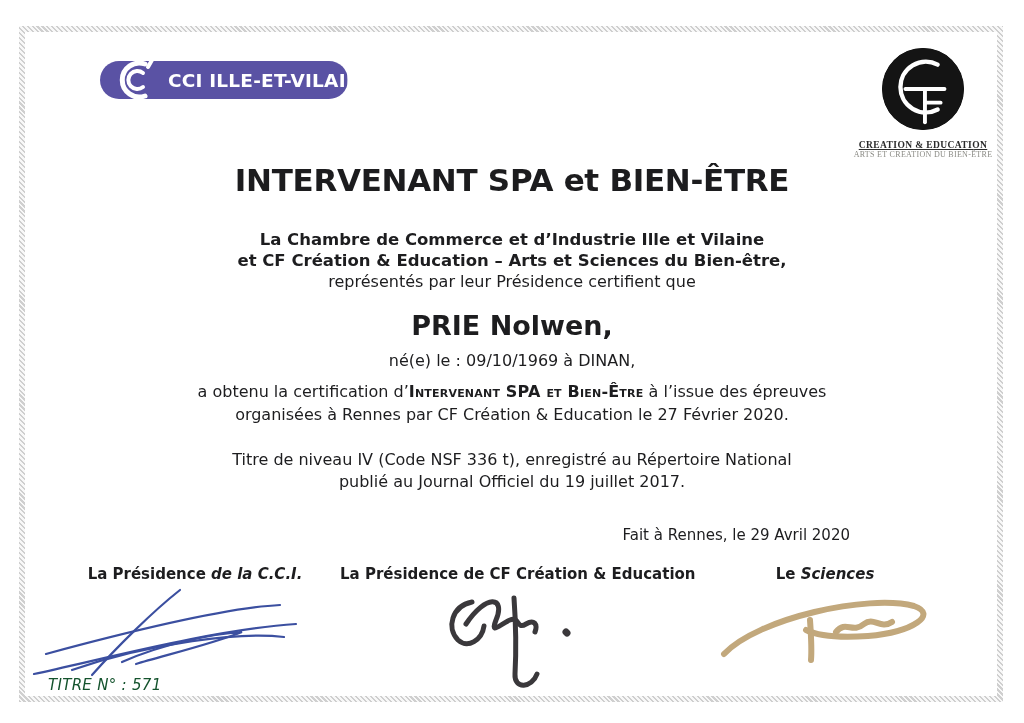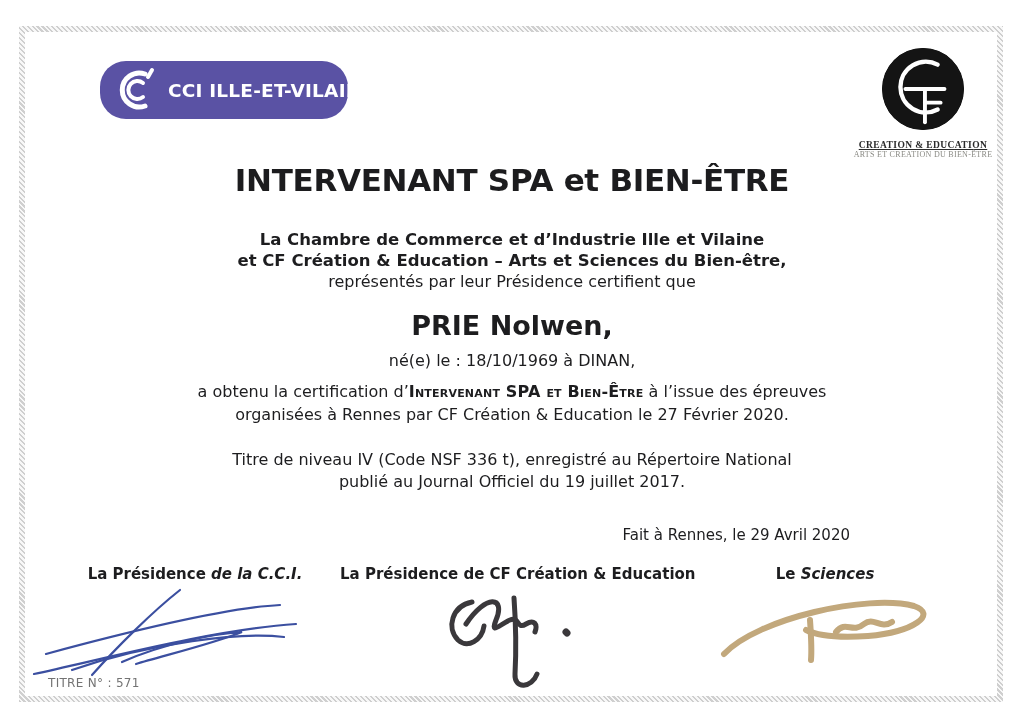--- a/index.html
+++ b/index.html
@@ -11,21 +11,21 @@
   .frame{
     position:absolute;left:19px;top:26px;right:21px;bottom:21px;
     border:6px solid #e4e4e4;
     border-image:repeating-linear-gradient(45deg,#cfcfcf 0,#cfcfcf 1.5px,#f8f8f8 1.5px,#f8f8f8 3.5px) 6;
     pointer-events:none;
   }
   .abs{position:absolute;}
   .center{left:0;right:0;text-align:center;}
   
   .cci-badge{
-    left:100px;top:61px;height:58px;width:248px;border-radius:26px;
+    left:100px;top:61px;height:38px;width:248px;border-radius:26px;
     background:#5a52a4;display:flex;align-items:center;gap:10px;padding:0 4px 0 12px;
     box-sizing:border-box;
   }
   .cci-badge .label{color:#ffffff;font-weight:bold;font-size:18.5px;letter-spacing:.2px;white-space:nowrap;}
   
   .cf-wrap{left:833px;top:48px;width:180px;text-align:center;}
   .cf-circle{width:82px;height:82px;border-radius:50%;background:#141414;margin:0 auto;display:block;}
   .cf-line1{font-family:"Liberation Serif","DejaVu Serif",serif;font-weight:bold;font-size:9.5px;color:#2a2a2a;letter-spacing:.4px;margin-top:10px;white-space:nowrap;text-decoration:underline;}
   .cf-line2{font-family:"Liberation Serif","DejaVu Serif",serif;font-size:8px;color:#8a8a84;letter-spacing:.3px;white-space:nowrap;}
   
@@ -36,21 +36,21 @@
   .birth{top:351px;font-size:16px;}
   .cert{top:380px;font-size:16px;line-height:23px;}
   .cert .sc{font-weight:bold;font-variant:small-caps;letter-spacing:.2px;}
   .reg{top:449px;font-size:16px;line-height:22px;}
   .fait{top:526px;right:174px;font-size:15px;white-space:nowrap;text-align:right;}
   .sig-label{top:565px;font-size:15px;font-weight:bold;white-space:nowrap;}
   .sig-label .it{font-style:italic;}
   .lbl-left{left:85px;width:220px;text-align:center;}
   .lbl-mid{left:340px;width:340px;text-align:center;}
   .lbl-right{left:735px;width:180px;text-align:center;}
-  .titre-num{left:48px;top:676px;font-size:12px;color:#737373;letter-spacing:.3px;}
+  .titre-num{left:48px;top:676px;font-size:15px;color:#14532d;letter-spacing:.3px;font-style:italic;}
   svg{display:block;}
 </style>
 </head>
 <body>
 
 <div class="frame"></div>
 
 <div class="abs cci-badge" style="background-color: rgb(90, 82, 164);">
   <span>
     <svg width="46" height="46" viewBox="0 0 46 46" fill="none" stroke="#ffffff" stroke-linecap="round">
@@ -78,21 +78,21 @@
 
 <div class="abs center title">INTERVENANT SPA et BIEN-ÊTRE</div>
 
 <div class="abs center intro">
   <div class="b">La Chambre de Commerce et d’Industrie Ille et Vilaine</div>
   <div class="b">et CF Création &amp; Education – Arts et Sciences du Bien-être,</div>
   <div>représentés par leur Présidence certifient que</div>
 </div>
 
 <div class="abs center name">PRIE Nolwen,</div>
-<div class="abs center birth">né(e) le : 18/10/1969 à DINAN,</div>
+<div class="abs center birth">né(e) le : 09/10/1969 à DINAN,</div>
 
 <div class="abs center cert">
   <div><span>a obtenu la certification d’</span><span class="sc">Intervenant SPA et Bien-Être</span><span> à l’issue des épreuves</span></div>
   <div>organisées à Rennes par CF Création &amp; Education le 27 Février 2020.</div>
 </div>
 
 <div class="abs center reg">
   <div>Titre de niveau IV (Code NSF 336 t), enregistré au Répertoire National</div>
   <div>publié au Journal Officiel du 19 juillet 2017.</div>
 </div>

